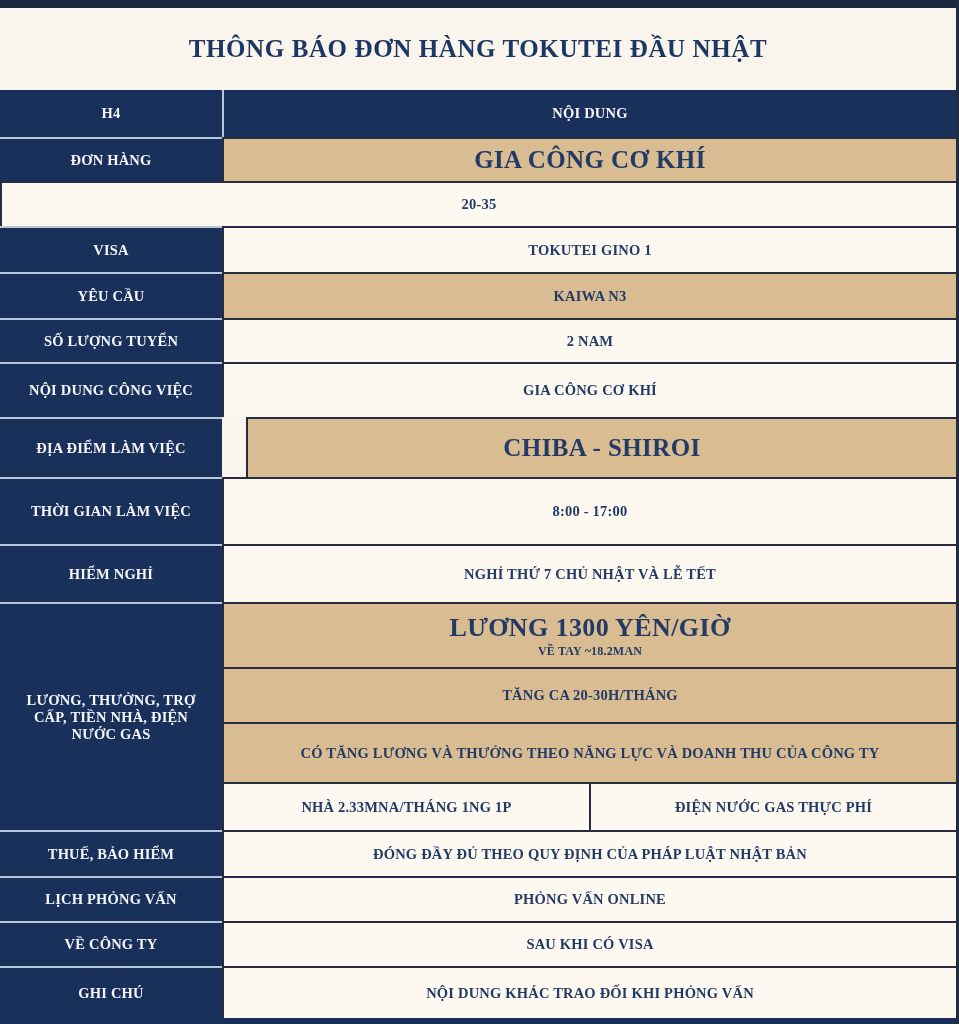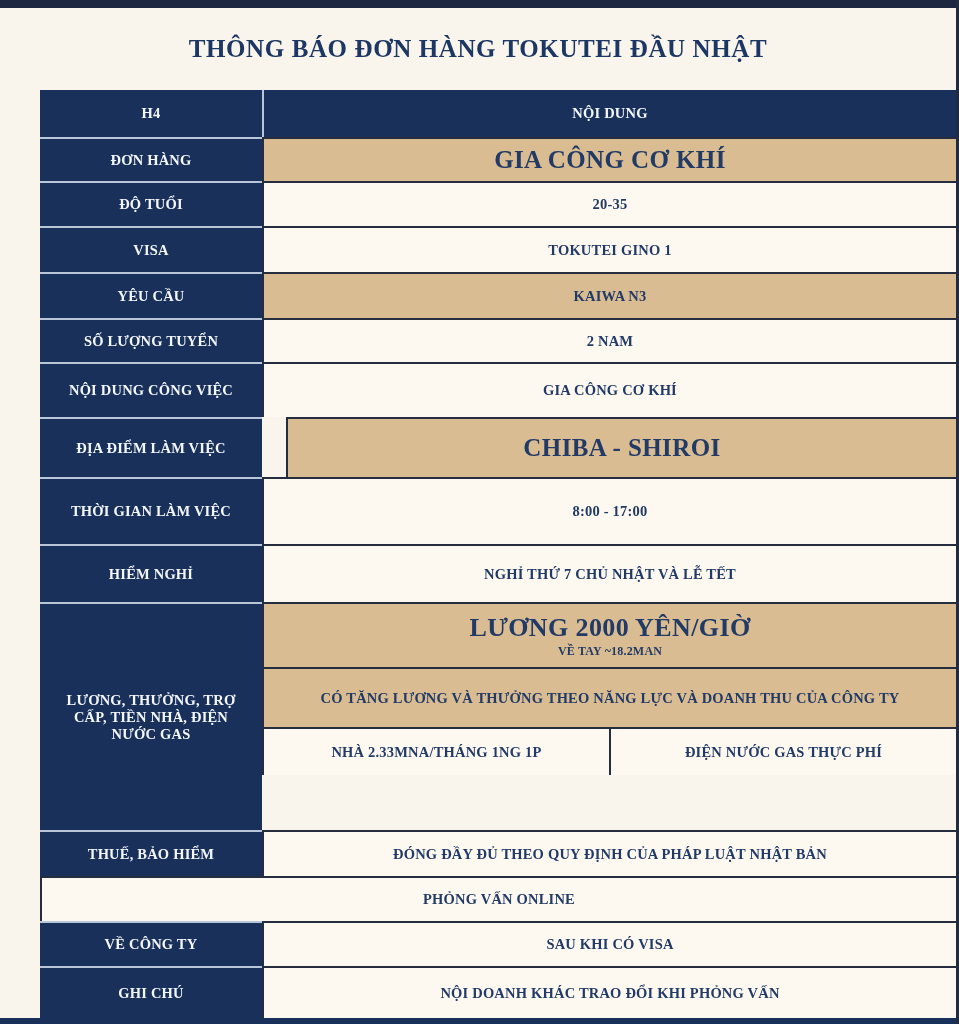--- a/index.html
+++ b/index.html
@@ -19,21 +19,21 @@
   .top-strip { height: 8px; background: #1d2740; flex: 0 0 auto; }
   .bottom-strip { height: 6px; background: #18305a; flex: 0 0 auto; }
   .title-area {
     height: 82px; flex: 0 0 auto;
     display: flex; align-items: center; justify-content: center;
   }
   .title {
     font-size: 25px; font-weight: bold; color: #1c3763;
     letter-spacing: 0.6px; text-align: center;
   }
-  .tbl { flex: 1 1 auto; display: flex; flex-direction: column; padding-left: 40px; }
+  .tbl { flex: 1 1 auto; display: flex; flex-direction: column; }
   .row { display: flex; flex: 0 0 auto; }
   .lbl {
     width: 222px; flex: 0 0 auto;
     background: #18305a; color: #f3f6fa;
     display: flex; align-items: center; justify-content: center;
     text-align: center; font-weight: bold; font-size: 14.5px;
     border-top: 2px solid #b9c6d9;
     box-sizing: border-box; padding: 2px 10px;
     letter-spacing: 0.2px;
   }
@@ -95,21 +95,20 @@
       <div class="lbl">H4</div>
       <div class="val">NỘI DUNG</div>
     </div>
 
     <div class="row r-donhang">
       <div class="lbl">ĐƠN HÀNG</div>
       <div class="val tan big">GIA CÔNG CƠ KHÍ</div>
     </div>
 
     <div class="row r-dotuoi">
-      <div class="lbl">ĐỘ TUỔI</div>
       <div class="val">20-35</div>
     </div>
 
     <div class="row r-visa">
       <div class="lbl">VISA</div>
       <div class="val">TOKUTEI GINO 1</div>
     </div>
 
     <div class="row r-yeucau">
       <div class="lbl">YÊU CẦU</div>
@@ -138,46 +137,48 @@
 
     <div class="row r-ngaynghi">
       <div class="lbl">HIỂM NGHỈ</div>
       <div class="val">NGHỈ THỨ 7 CHỦ NHẬT VÀ LỄ TẾT</div>
     </div>
 
     <div class="row r-salary">
       <div class="lbl">LƯƠNG, THƯỞNG, TRỢ CẤP, TIỀN NHÀ, ĐIỆN NƯỚC GAS</div>
       <div class="salary-stack">
         <div class="sub sub-wage tan">
-          <div class="wage-main">LƯƠNG 2000 YÊN/GIỜ</div>
+          <div class="wage-main">LƯƠNG 1300 YÊN/GIỜ</div>
           <div class="wage-sub">VỀ TAY ~18.2MAN</div>
         </div>
+        <div class="sub sub-ot tan">TĂNG CA 20-30H/THÁNG</div>
         <div class="sub sub-raise tan">CÓ TĂNG LƯƠNG VÀ THƯỞNG THEO NĂNG LỰC VÀ DOANH THU CỦA CÔNG TY</div>
         <div class="sub-split">
           <div class="half">NHÀ 2.33MNA/THÁNG 1NG 1P</div>
           <div class="half">ĐIỆN NƯỚC GAS THỰC PHÍ</div>
         </div>
       </div>
     </div>
 
     <div class="row r-thue">
       <div class="lbl">THUẾ, BẢO HIỂM</div>
       <div class="val">ĐÓNG ĐẦY ĐỦ THEO QUY ĐỊNH CỦA PHÁP LUẬT NHẬT BẢN</div>
     </div>
 
     <div class="row r-lich">
+      <div class="lbl">LỊCH PHỎNG VẤN</div>
       <div class="val">PHỎNG VẤN ONLINE</div>
     </div>
 
     <div class="row r-vecty">
       <div class="lbl">VỀ CÔNG TY</div>
       <div class="val">SAU KHI CÓ VISA</div>
     </div>
 
     <div class="row r-ghichu">
       <div class="lbl">GHI CHÚ</div>
-      <div class="val">NỘI DOANH KHÁC TRAO ĐỔI KHI PHỎNG VẤN</div>
+      <div class="val">NỘI DUNG KHÁC TRAO ĐỔI KHI PHỎNG VẤN</div>
     </div>
 
   </div>
 
   <div class="bottom-strip"></div>
 </div>
 
 </body></html>

